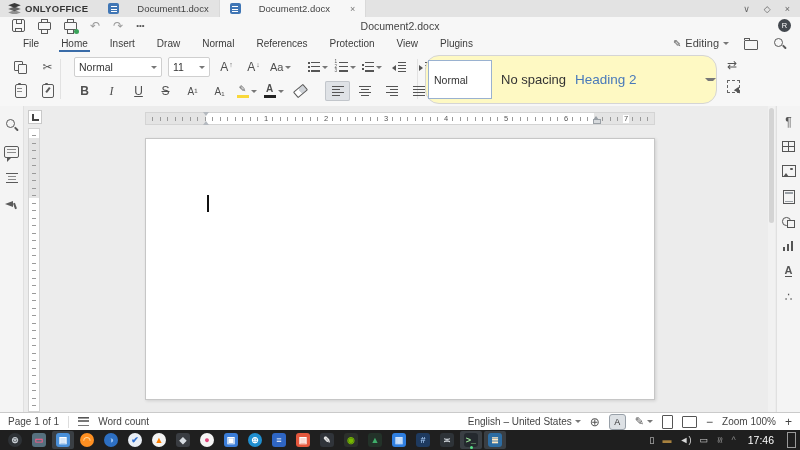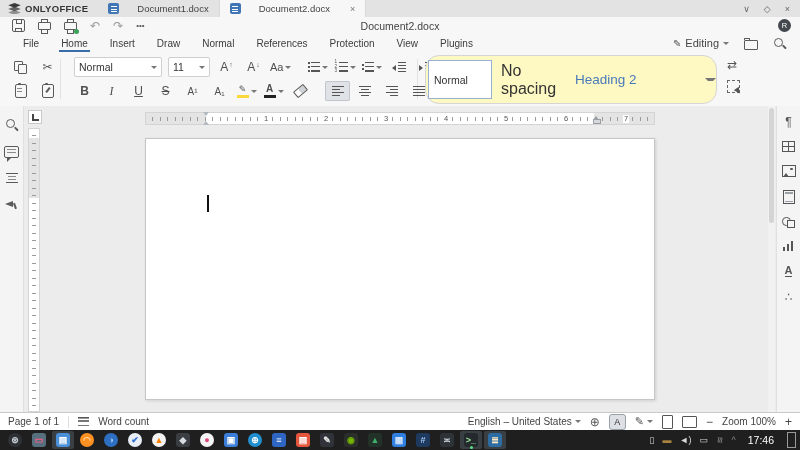--- a/index.html
+++ b/index.html
@@ -126,21 +126,21 @@
   .wc-ic{width:11px;height:10px;background:linear-gradient(#555,#555) 0 0/11px 1.6px no-repeat,
       repeating-linear-gradient(to bottom,transparent 0 3.4px,#777 3.4px 4.6px);}
   .sel-ic{width:11px;height:11px;border:1.1px dashed #666;position:relative;}
   .sel-ic::after{content:"";position:absolute;right:-2px;bottom:-2px;border-left:3px solid transparent;border-right:3px solid transparent;border-top:6px solid #555;transform:rotate(-35deg);}
 
   
   .gallery{position:absolute;left:425px;top:3px;width:290px;height:47px;background:#fef9c3;border:1px solid #d5d5d5;
            border-radius:14px;display:flex;align-items:center;}
   .style-normal{width:64px;height:39px;margin:2px;border:1px solid #9ab2d0;display:flex;align-items:center;
            padding-left:5px;font-size:10.5px;color:#333;background:#fff;box-sizing:border-box;}
-  .style-nospacing{width:70px;display:flex;align-items:flex-end;padding-left:7px;font-size:16px;color:#333;}
+  .style-nospacing{width:70px;display:flex;align-items:flex-end;padding-left:7px;font-size:13px;color:#333;}
   .style-h1{font-size:19px;color:#4879ba;padding:0 2px;white-space:nowrap;}
   .style-h2{font-size:13.5px;color:#4879ba;padding:0 4px;white-space:nowrap;}
   .gal-chev{margin-left:auto;padding-right:5px;}
   .tb-right{position:absolute;left:727px;display:flex;flex-direction:column;gap:9px;top:7px;}
 
   
   .work{position:absolute;top:106px;left:0;right:0;height:306px;background:#ececec;}
   .lrail{position:absolute;left:0;top:0;bottom:0;width:24px;background:#f4f4f4;border-right:1px solid #e0e0e0;
          display:flex;flex-direction:column;align-items:center;padding-top:12px;gap:15px;box-sizing:border-box;}
   .rrail{position:absolute;right:0;top:0;bottom:0;width:24px;background:#f4f4f4;border-left:1px solid #e0e0e0;

